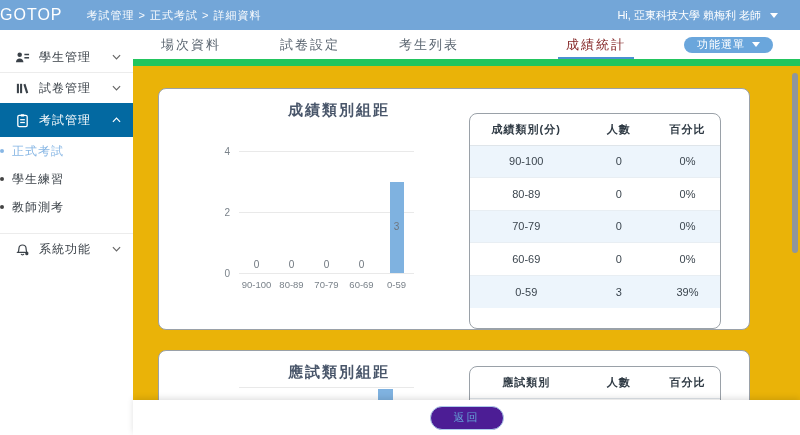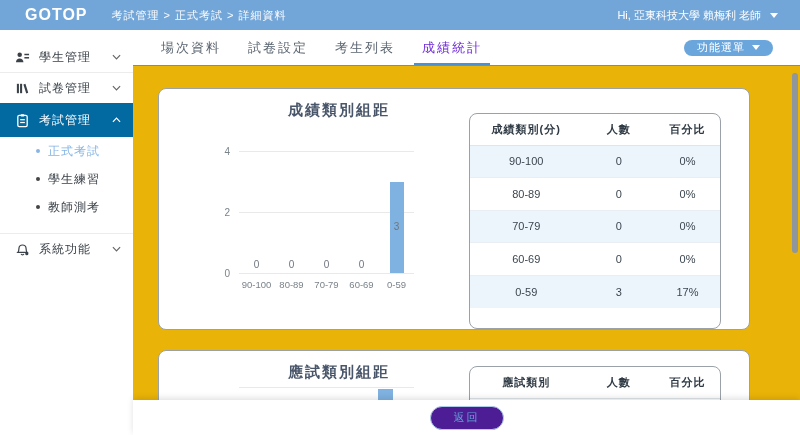--- a/index.html
+++ b/index.html
@@ -1,48 +1,48 @@
 <!DOCTYPE html>
 <html><head>
 <meta charset="utf-8">
 <style>
   * { margin:0; padding:0; box-sizing:border-box; }
   html,body { width:800px; height:435px; overflow:hidden; }
   body { font-family:"Liberation Sans","DejaVu Sans",sans-serif; background:#fff; }
 
   
   .header { height:30px; background:#73a6d8; display:flex; align-items:center; color:#fff; }
-  .logo { margin-left:25px; font-size:16px; font-weight:700; letter-spacing:1px; cursor:pointer; }
+  .logo { font-size:16px; font-weight:400; letter-spacing:1px; cursor:pointer; }
   .breadcrumb { margin-left:24px; font-size:11px; letter-spacing:1px; opacity:.97; cursor:pointer; }
   .user { margin-left:auto; margin-right:22px; font-size:11px; display:flex; align-items:center; gap:9px; cursor:pointer; }
   .caret { width:0; height:0; border-left:4px solid transparent; border-right:4px solid transparent; border-top:5px solid #fff; }
 
   
   .main { display:flex; height:405px; }
 
   
   .sidebar { width:133px; background:#fff; padding-top:12px; flex:none; }
   .side-item { height:30px; display:flex; align-items:center; gap:9px; padding:0 12px 0 15px; font-size:12px; color:#3a4148; cursor:pointer; }
   .side-item .lbl { flex:1; letter-spacing:1px; }
   .side-item.active { background:#0369a1; color:#fff; height:34px; }
   .side-item.active svg .stk { stroke:#fff; }
   .side-item.active svg .fil { fill:#fff; }
   .divider { height:1px; background:#ececec; }
   .chev { width:9px; height:6px; flex:none; }
-  .sub-item { height:28px; display:flex; align-items:center; gap:8px; padding-left:36px; font-size:12px; color:#3a4148; cursor:pointer; letter-spacing:1px; }
+  .sub-item { height:28px; display:flex; align-items:center; gap:8px; font-size:12px; color:#3a4148; cursor:pointer; letter-spacing:1px; }
   .dot { width:4px; height:4px; border-radius:50%; background:#444; flex:none; }
   .sub-item.active { color:#87b6e4; }
   .sub-item.active .dot { background:#87b6e4; }
   .gap12 { height:12px; }
 
   
   .content { flex:1; display:flex; flex-direction:column; position:relative; min-width:0; }
-  .tabbar { height:36px; background:#fff; border-bottom:1px solid #22c55e; display:flex; align-items:center; padding-left:22px; flex:none; }
+  .tabbar { height:36px; background:#fff; border-bottom:7px solid #22c55e; display:flex; align-items:center; padding-left:22px; flex:none;gap:32px; }
   .tab { margin-right:15px; padding:0 6px; height:100%; display:flex; align-items:center; font-size:13px; letter-spacing:2px; color:#5a6570; position:relative; cursor:pointer; }
-  .tab.active { color:#6d28d9; }
+  .tab.active { color:#7f1d1d;margin-left:48px; }
   .tab.active .underline { position:absolute; left:-2px; right:-2px; bottom:0; height:2px; background:#4a90d2; }
   .menu-btn { margin-left:auto; margin-right:27px; height:16px; padding:0 13px; border:none; border-radius:12px; background:#6aa6dc; color:#fff; font-size:11px; letter-spacing:1px; display:flex; align-items:center; gap:7px; cursor:pointer; font-family:inherit; }
   .menu-btn .caret { border-top-color:#fff; }
 
   .scroll { flex:1; background:#eab308; position:relative; overflow:hidden; }
 
   .card { position:absolute; left:25px; width:592px; background:#fff; border:1px solid #9aa1a8; border-radius:8px; }
   .card1 { top:22px; height:242px; }
   .card2 { top:284px; height:160px; overflow:hidden; }
 
@@ -268,21 +268,21 @@
                 <td>0%</td>
               </tr>
               <tr>
                 <td>60-69</td>
                 <td>0</td>
                 <td>0%</td>
               </tr>
               <tr>
                 <td>0-59</td>
                 <td>3</td>
-                <td>17%</td>
+                <td>39%</td>
               </tr>
             </tbody>
           </table>
         </div>
       </div>
 
       <div class="card card2">
         <div class="chart-title">應試類別組距</div>
         <div class="plot2">
           <div class="gridline">

